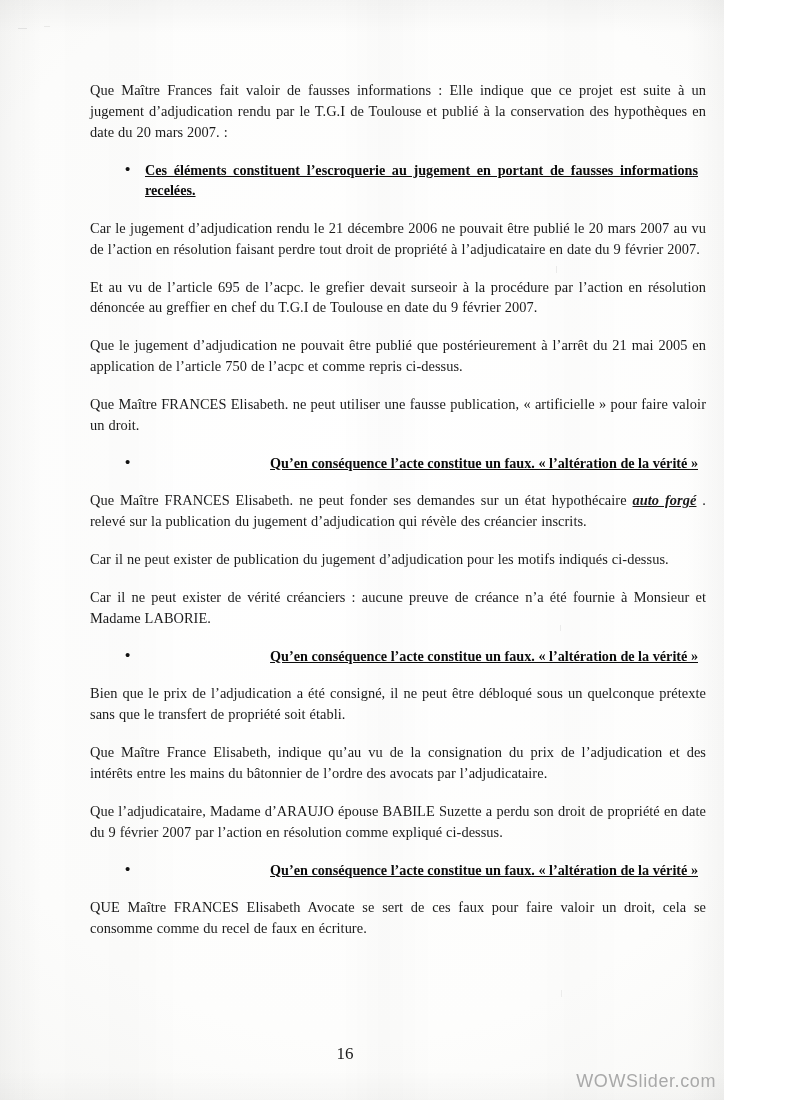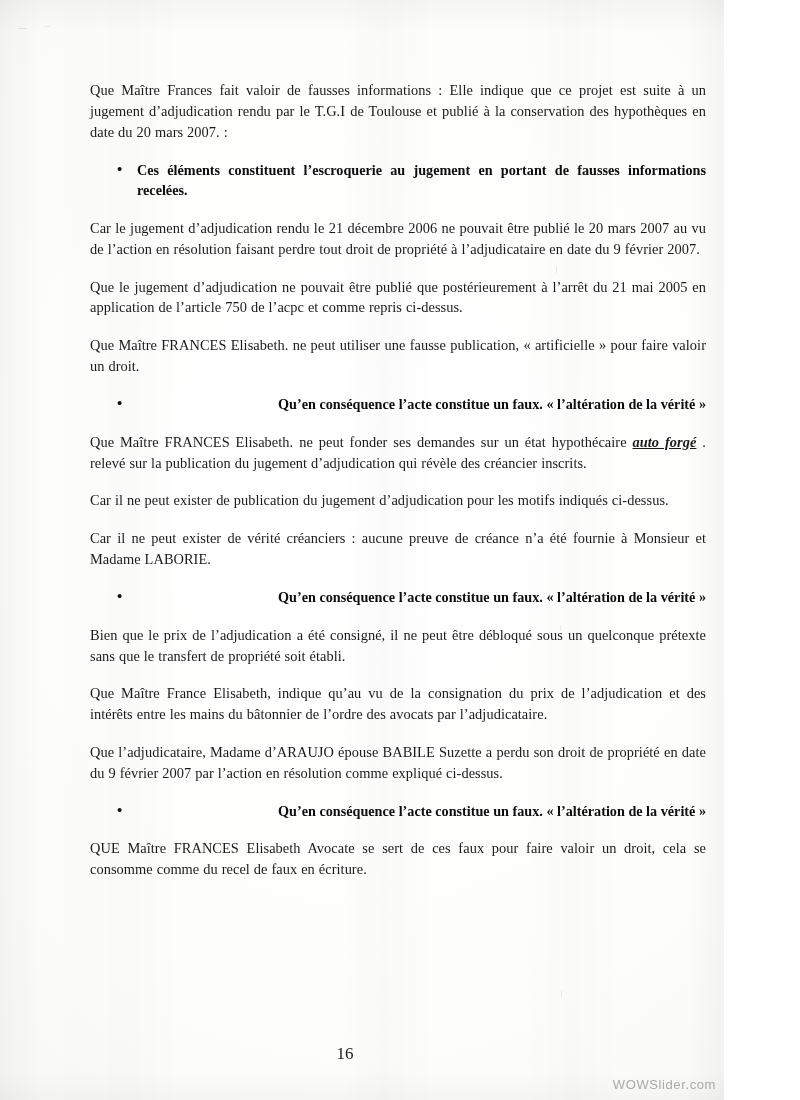--- a/index.html
+++ b/index.html
@@ -81,28 +81,29 @@
     text-rendering: optimizeLegibility;
   }
 
   ul.bullet-list {
     list-style: none;
     margin: 0 0 17px 0;
     padding: 0;
   }
   li.bullet-item {
     position: relative;
-    margin: 0;
+    margin: 8px;
     padding-left: 47px;
     font-size: 14.2px;
     line-height: 1.45;
     font-weight: bold;
     text-align: justify;
     text-justify: inter-word;
     color: #0d0d0d;
+    text-decoration: underline;
   }
   li.bullet-item::before {
     content: "\2022";
     position: absolute;
     left: 27px;
     top: -1px;
     font-size: 15px;
     font-weight: bold;
     color: #111;
   }
@@ -132,21 +133,21 @@
     font-size: 17px;
     color: #1a1a1a;
     font-family: "Liberation Serif", "DejaVu Serif", serif;
   }
 
   .watermark {
     position: absolute;
     right: 8px;
     bottom: 8px;
     font-family: "Liberation Sans", "DejaVu Sans", sans-serif;
-    font-size: 13px;
+    font-size: 18px;
     letter-spacing: 0.6px;
     color: #a9a9a9;
     user-select: none;
   }
 </style>
 </head>
 <body>
 
 <div class="scan-page">
 
@@ -162,20 +163,21 @@
   <div class="doc-body">
 
     <p class="para gap-after-intro">Que Maître Frances fait valoir de fausses informations : Elle indique que ce projet est suite à un jugement d’adjudication rendu par le T.G.I de Toulouse et publié à la conservation des hypothèques en date du 20 mars 2007. :</p>
 
     <ul class="bullet-list">
       <li class="bullet-item">Ces éléments constituent l’escroquerie au jugement en portant de fausses informations recelées.</li>
     </ul>
 
     <p class="para">Car le jugement d’adjudication rendu le 21 décembre 2006 ne pouvait être publié le 20 mars 2007 au vu de l’action en résolution faisant perdre tout droit de propriété à l’adjudicataire en date du 9 février 2007.</p>
 
+    <p class="para">Et au vu de l’article 695 de l’acpc. le grefier devait surseoir à la procédure par l’action en résolution  dénoncée au greffier en chef du T.G.I de Toulouse en date du 9 février 2007.</p>
 
     <p class="para">Que le jugement d’adjudication ne pouvait être publié que postérieurement à l’arrêt du 21 mai 2005 en application de l’article 750 de l’acpc et comme repris ci-dessus.</p>
 
     <p class="para gap-after-intro">Que Maître  FRANCES Elisabeth. ne peut utiliser une fausse publication, «  artificielle » pour faire valoir un droit.</p>
 
     <ul class="bullet-list gap-after-bullet">
       <li class="bullet-item no-justify">Qu’en conséquence l’acte constitue un faux. «  l’altération de la vérité »</li>
     </ul>
 
     <p class="para"><span>Que Maître FRANCES Elisabeth. ne peut fonder ses demandes sur un état hypothécaire </span><span class="emph-forged">auto forgé</span><span> . relevé sur la publication du jugement d’adjudication qui révèle des créancier inscrits.</span></p>

